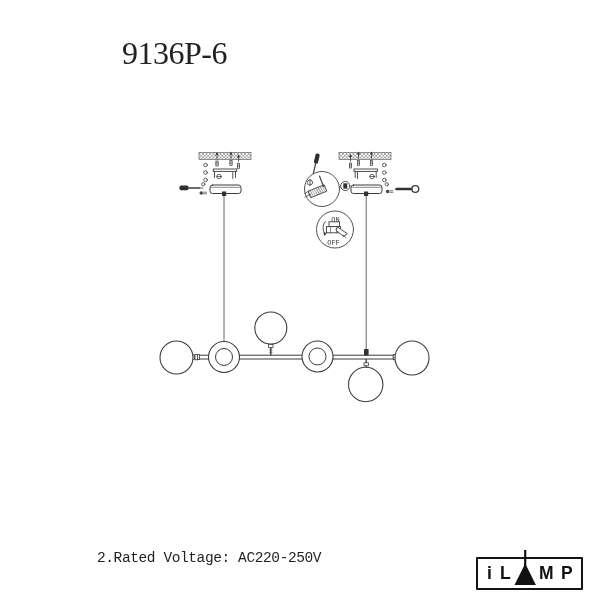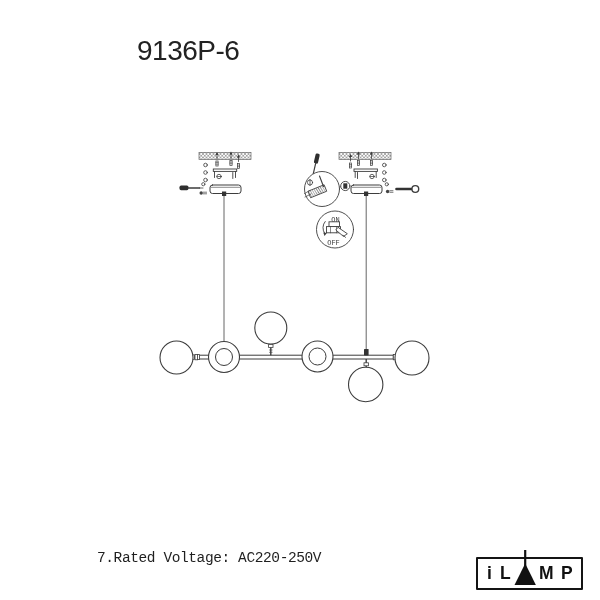--- a/index.html
+++ b/index.html
@@ -1,20 +1,20 @@
 <!DOCTYPE html>
 <html><head>
 <meta charset="utf-8">
 <style>
   html,body{margin:0;padding:0;background:#ffffff;}
   .stage{position:relative;width:600px;height:600px;background:#ffffff;overflow:hidden;
          font-family:"Liberation Sans",sans-serif;}
   .abs{position:absolute;}
-  .title{left:122px;top:35px;font-family:Liberation Sans, sans-serif;font-size:28px;
-         letter-spacing:-.5px;color:#222;white-space:nowrap;margin-left:15px;}
+  .title{left:122px;top:35px;font-family:Liberation Serif, serif;font-size:32px;
+         letter-spacing:-.5px;color:#222;white-space:nowrap;}
   .diagram-svg{left:0;top:0;width:600px;height:600px;}
   .specs{left:97px;top:512px;font-family:"Liberation Mono",monospace;font-size:14.5px;
          line-height:18.6px;letter-spacing:-.4px;color:#1f1f1f;white-space:pre;}
   .logo-box{left:476px;top:557px;width:103px;height:29px;border:2.6px solid #141414;
             background:#fff;border-radius:1px;}
   .logo-letter{position:absolute;top:4px;font-family:"Liberation Sans",sans-serif;
                font-weight:bold;font-size:17.5px;color:#111;line-height:20px;}
   .ll-i{left:9px;}  .ll-l{left:22px;}  .ll-m{left:61px;}  .ll-p{left:83px;}
   .logo-lamp{position:absolute;left:33px;top:-9px;width:28px;height:37px;}
   svg text{font-family:"Liberation Mono",monospace;fill:#3a3a3a;}
@@ -203,21 +203,21 @@
         <line x1="366.2" y1="359" x2="366.2" y2="367.5" stroke="#3d3d3d" stroke-width="1.4"></line>
         <rect x="364" y="362.8" width="4.4" height="3" fill="#fff" stroke="#3d3d3d" stroke-width="0.8"></rect>
         <circle cx="365.7" cy="384.5" r="17.2" fill="#fff" stroke="#3d3d3d" stroke-width="1.1"></circle>
       </g>
 
       <circle cx="412" cy="358" r="17" fill="#fff" stroke="#3d3d3d" stroke-width="1.1"></circle>
     </g>
   </svg>
 
   <div class="abs specs">
-    <div>7.Rated Voltage: AC220-250V</div>
+    <div>2.Rated Voltage: AC220-250V</div>
     
     
     
   </div>
 
   <div class="abs logo-box">
     <span class="logo-letter ll-i">i</span>
     <span class="logo-letter ll-l">L</span>
     <svg class="logo-lamp" viewBox="0 0 28 37">
       <line x1="14.2" y1="0" x2="14.2" y2="17" stroke="#111" stroke-width="2.2"></line>

